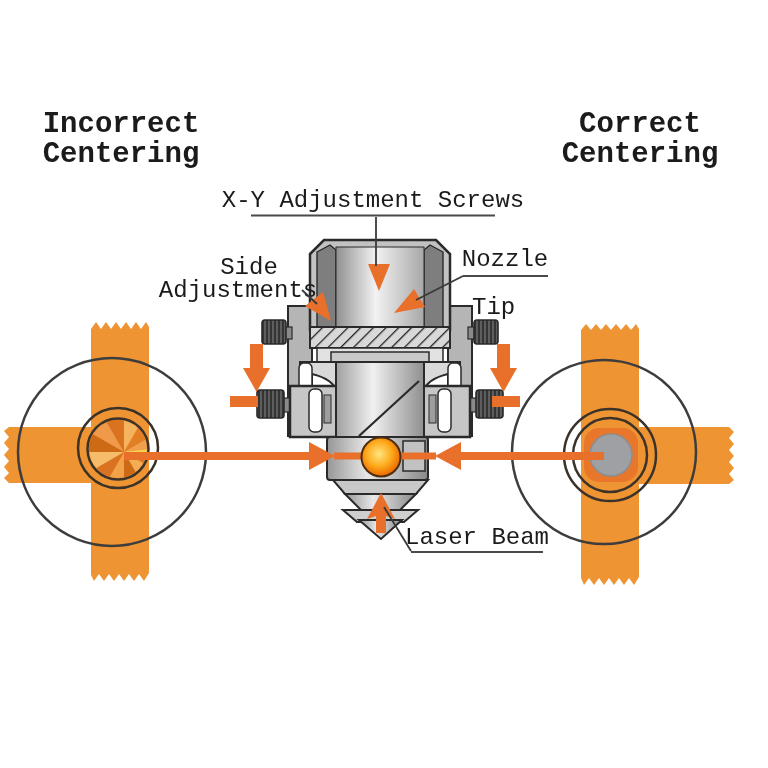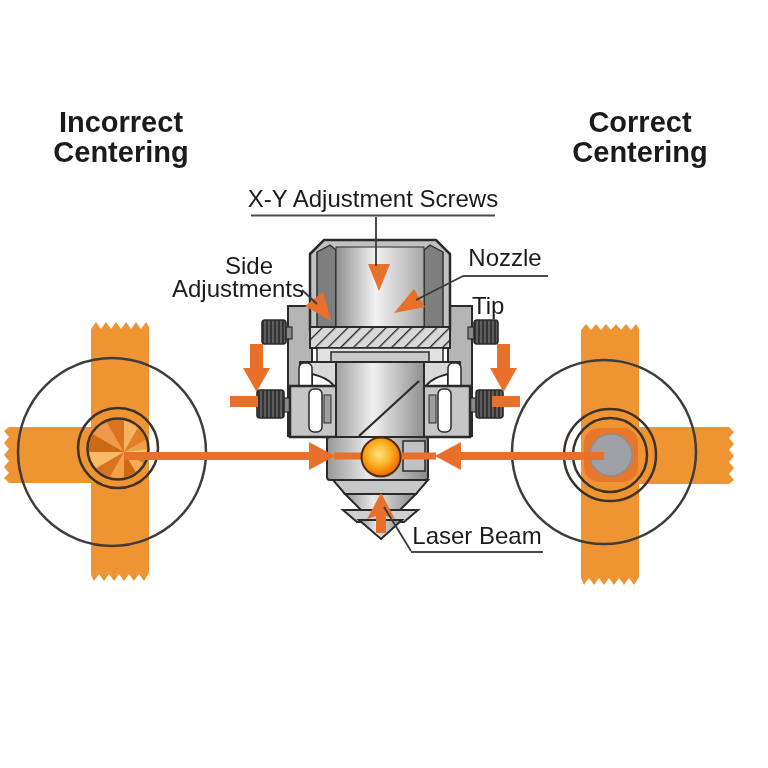--- a/index.html
+++ b/index.html
@@ -1,17 +1,17 @@
 <!DOCTYPE html>
 <html><head>
 <meta charset="utf-8">
 <style>
   html,body{margin:0;padding:0;background:#ffffff;}
   .stage{width:768px;height:768px;position:relative;background:#fff;overflow:hidden;
-         font-family:Liberation Sans, sans-serif;}
+         font-family:Liberation Mono, monospace;}
   svg{display:block;}
   text{fill:#1b1b1b;}
   .heading{font-size:29px;font-weight:700;}
   .label{font-size:24px;font-weight:400;}
   .leader{stroke:#3a3a3a;stroke-width:1.8;fill:none;}
   .underline{stroke:#4a4a4a;stroke-width:2;fill:none;}
   .outline{stroke:#2a2a2a;}
   .circle-big{fill:none;stroke:#3d3d3d;stroke-width:2.5;}
   .circle-inner{fill:none;stroke:#3b332a;stroke-width:2.5;}
 </style>

